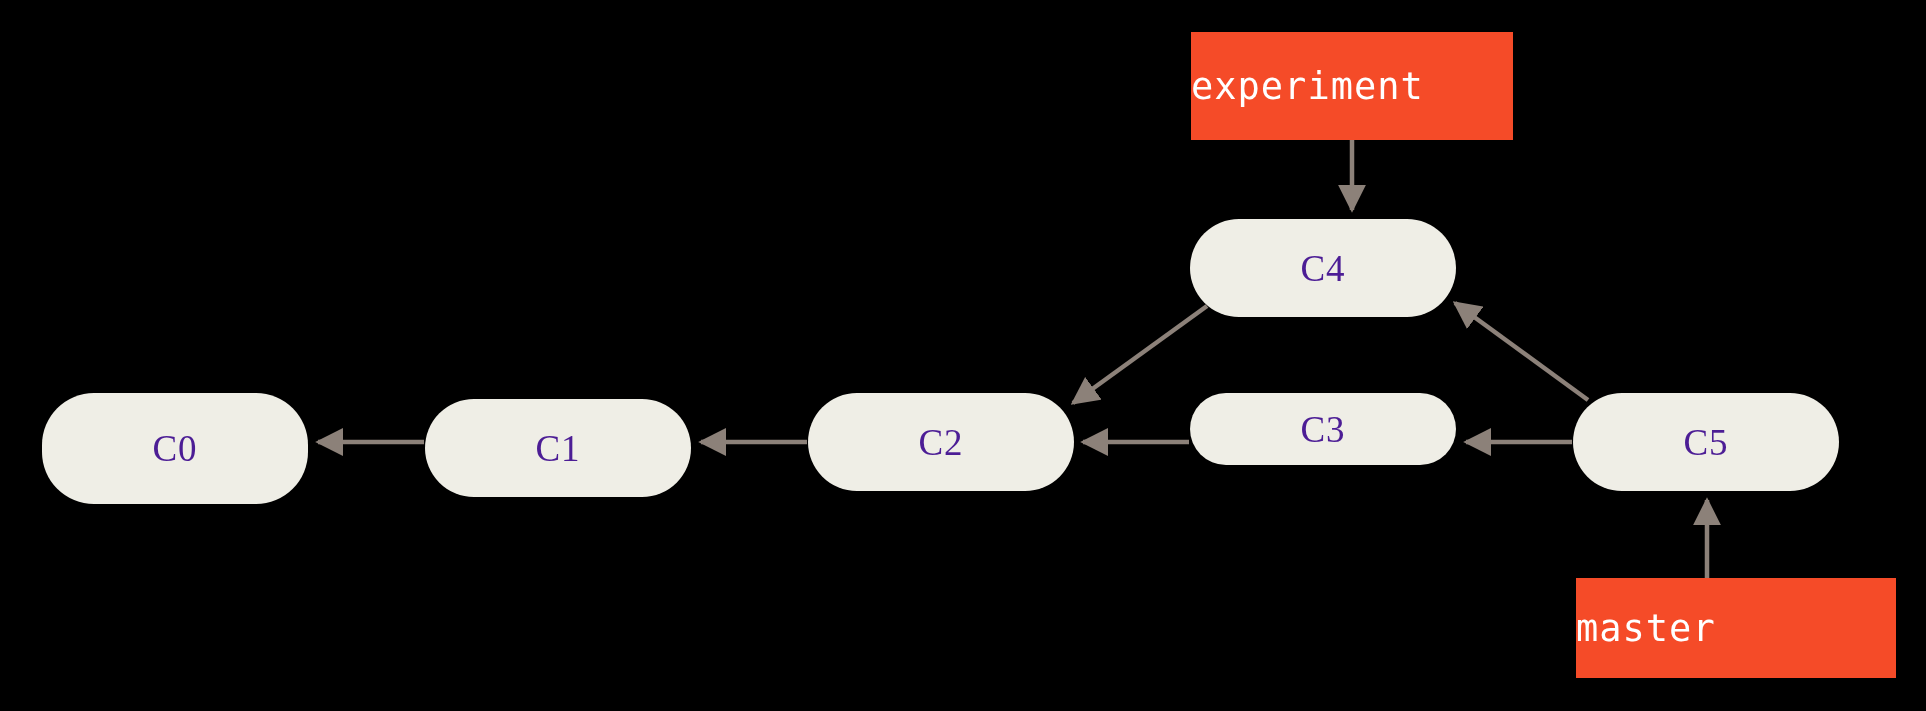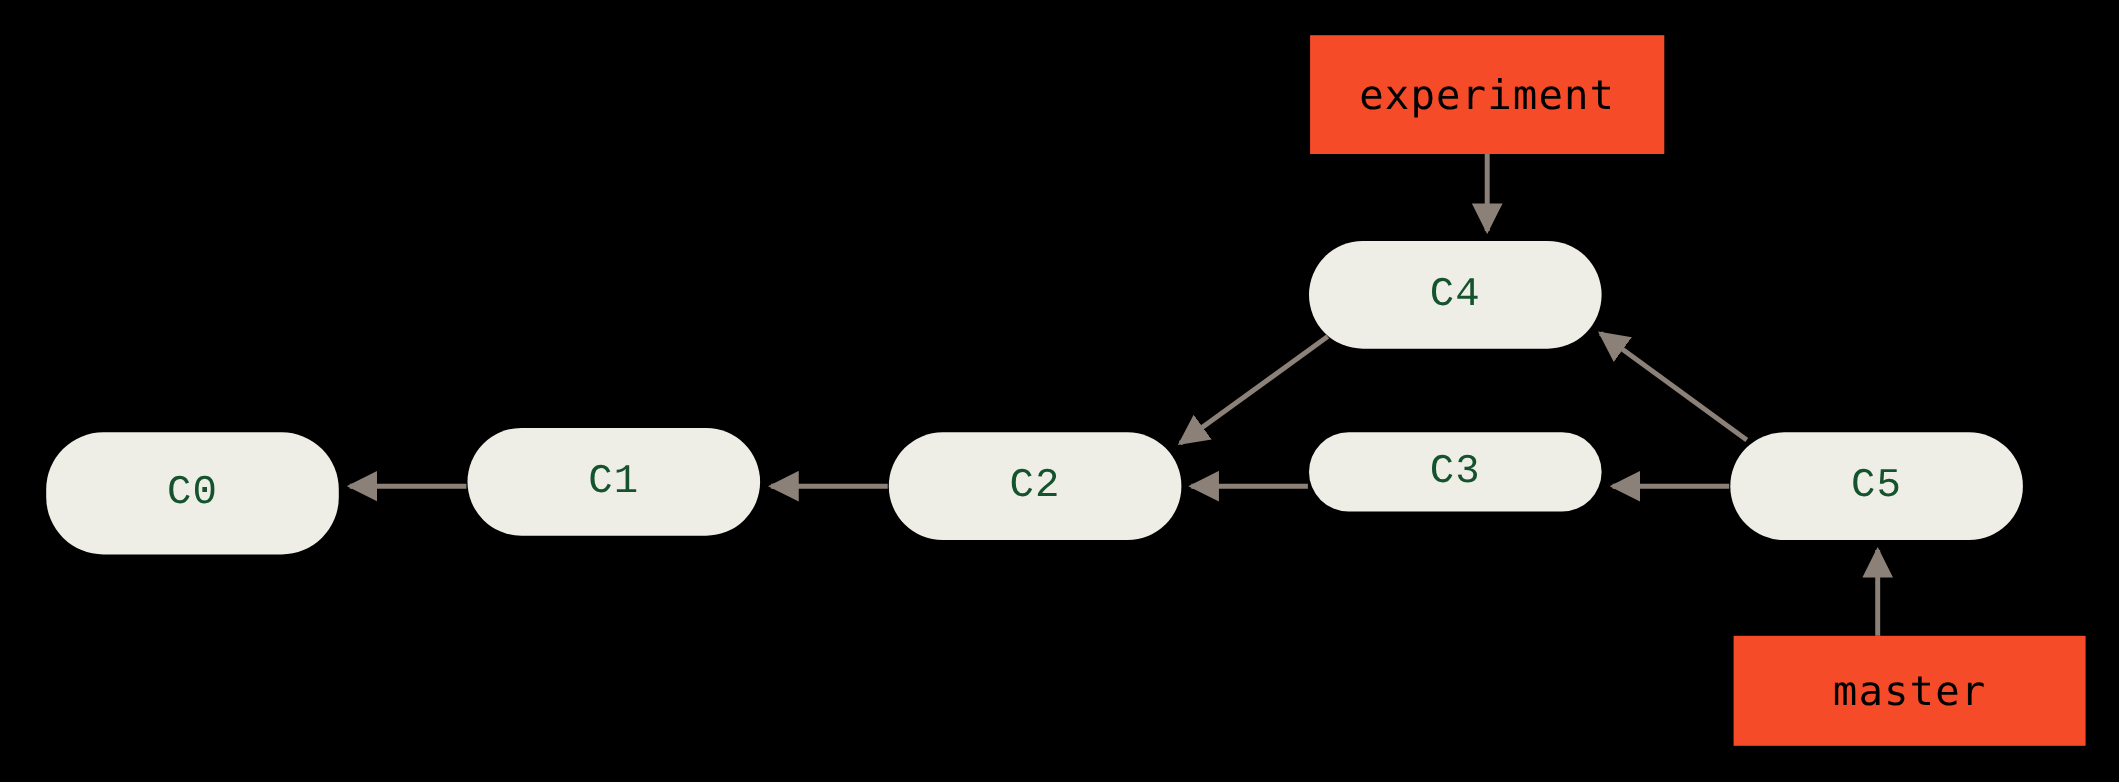--- a/index.html
+++ b/index.html
@@ -27,34 +27,34 @@
     pointer-events: none;
   }
   .commit-node {
     position: absolute;
     box-sizing: border-box;
     background: #EFEEE6;
     border-radius: 52px;
     display: flex;
     align-items: center;
     justify-content: center;
-    color: #14532d;
-    font-family: Liberation Mono, monospace;
+    color: #4c1d95;
+    font-family: Liberation Serif, serif;
     font-size: 37px;
     letter-spacing: 1px;
     line-height: 1;
     z-index: 2;
   }
   .branch-label {
     position: absolute;
     box-sizing: border-box;
     display: flex;
     align-items: center;
-    justify-content: center;
-    color: #000000;
+    justify-content: flex-start;
+    color: #ffffff;
     font-family: "DejaVu Sans Mono", monospace;
     font-size: 37px;
     letter-spacing: 1px;
     line-height: 1;
     z-index: 2;
   }
 </style>
 </head>
 <body>
 
@@ -76,21 +76,21 @@
       <line x1="1588" y1="400" x2="1455" y2="303"></line>
       <line x1="1352" y1="140" x2="1352" y2="210"></line>
       <line x1="1707" y1="578" x2="1707" y2="500"></line>
     </g>
   </svg>
 
   <div class="commit-node" style="left:42px; top:393px; width:266px; height:111px;">
     <span>C0</span>
   </div>
 
-  <div class="commit-node" style="left:425px; top:389px; width:266px; height:98px;">
+  <div class="commit-node" style="left:425px; top:399px; width:266px; height:98px;">
     <span>C1</span>
   </div>
 
   <div class="commit-node" style="left:808px; top:393px; width:266px; height:98px;justify-content:center;">
     <span>C2</span>
   </div>
 
   <div class="commit-node" style="left:1190px; top:393px; width:266px; height:72px;">
     <span>C3</span>
   </div>

